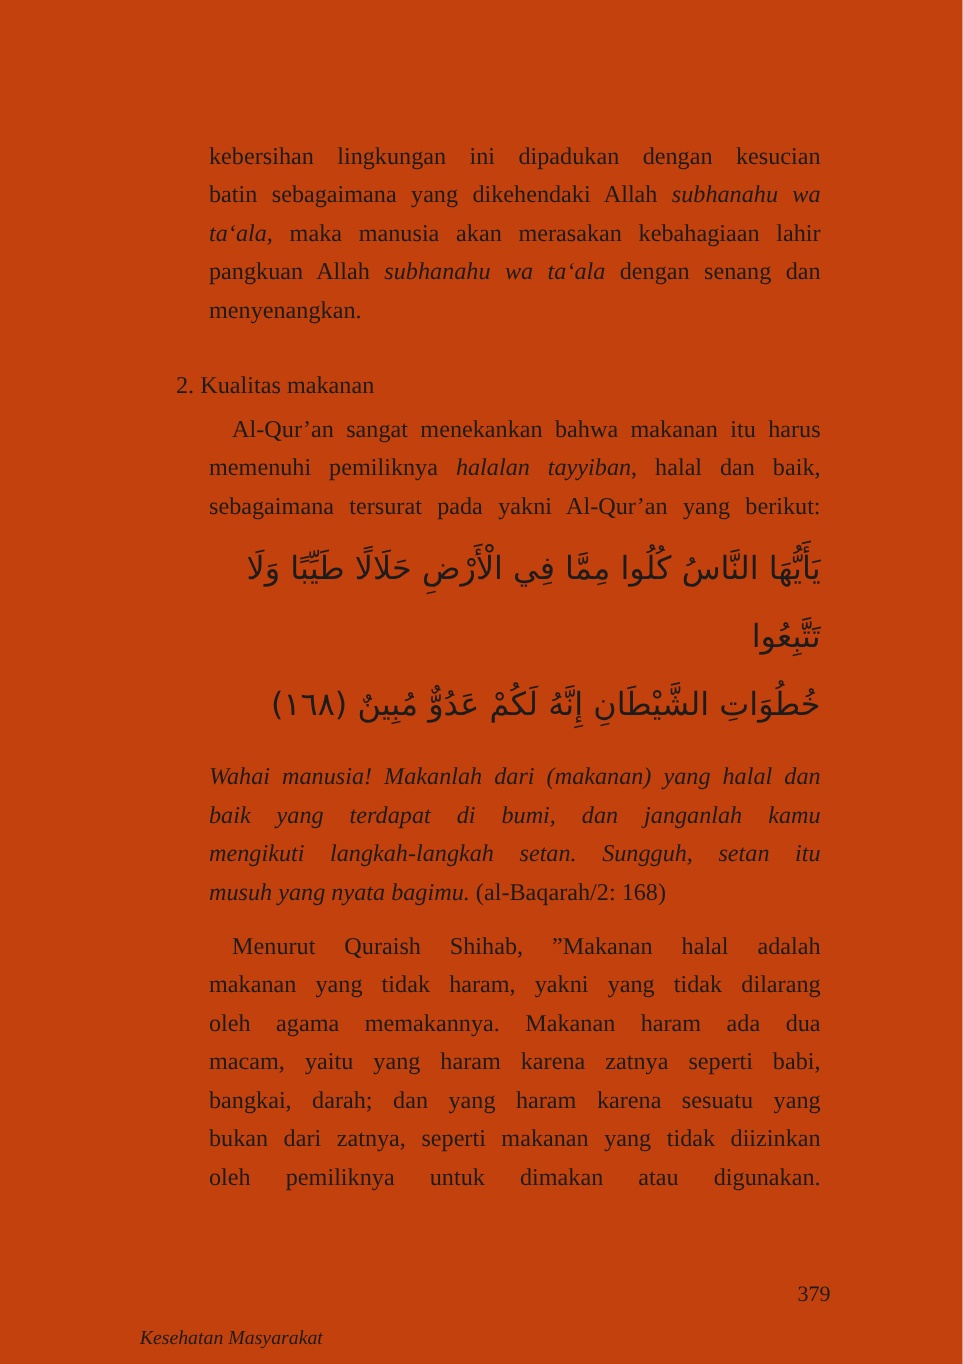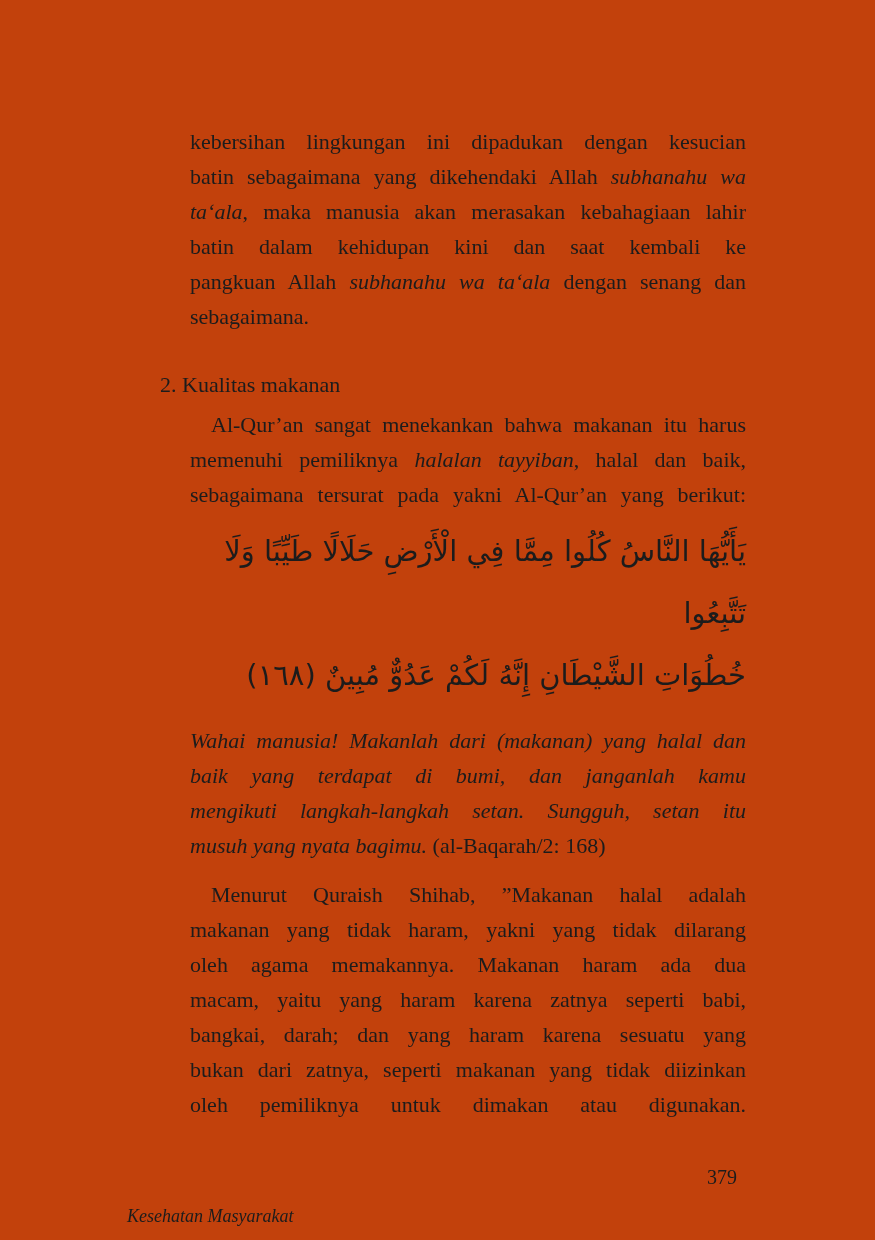--- a/index.html
+++ b/index.html
@@ -43,36 +43,35 @@
   [data-name="paragraph-quote"] { margin-top:14px; }
 
   .footer-left {
     position:absolute;
     left:127px; top:1204px;
     font-style:italic;
     font-size:18px; line-height:24px;
   }
   .footer-right {
     position:absolute;
-    right:138px; top:1164px;
+    right:120px; top:1164px;
     font-size:20px; line-height:26px;
   }
 </style>
 </head>
 <body>
 
 <div class="page" data-name="book-page">
   <div class="content" data-name="document-body">
       <div class="block paragraph" data-name="paragraph-continuation">
         <div class="line" data-name="text-line"><span data-name="text-segment">kebersihan lingkungan ini dipadukan dengan kesucian</span></div>
         <div class="line" data-name="text-line"><span data-name="text-segment">batin sebagaimana yang dikehendaki Allah </span><span data-name="italic-text-segment" class="it">subhanahu wa</span></div>
         <div class="line" data-name="text-line"><span data-name="italic-text-segment" class="it">ta‘ala</span><span data-name="text-segment">, maka manusia akan merasakan kebahagiaan lahir</span></div>
-        <div class="line" data-name="text-line"><span data-name="text-segment">batin dalam kehidupan kini dan saat kembali ke</span></div>
         <div class="line" data-name="text-line"><span data-name="text-segment">pangkuan Allah </span><span data-name="italic-text-segment" class="it">subhanahu wa ta‘ala</span><span data-name="text-segment"> dengan senang dan</span></div>
-        <div class="line last" data-name="text-line"><span data-name="text-segment">sebagaimana.</span></div>
+        <div class="line last" data-name="text-line"><span data-name="text-segment">menyenangkan.</span></div>
       </div>
       <div class="block heading" data-name="section-heading">2. Kualitas makanan</div>
       <div class="block paragraph" data-name="paragraph-intro">
         <div class="line indent" data-name="text-line"><span data-name="text-segment">Al-Qur’an sangat menekankan bahwa makanan itu harus</span></div>
         <div class="line" data-name="text-line"><span data-name="text-segment">memenuhi pemiliknya </span><span data-name="italic-text-segment" class="it">halalan tayyiban</span><span data-name="text-segment">, halal dan baik,</span></div>
         <div class="line" data-name="text-line"><span data-name="text-segment">sebagaimana tersurat pada yakni Al-Qur’an yang berikut:</span></div>
       </div>
       <div class="block arabic" data-name="quran-verse" dir="rtl" lang="ar">
         <div class="aline" data-name="arabic-verse-line">يَأَيُّهَا النَّاسُ كُلُوا مِمَّا فِي الْأَرْضِ حَلَالًا طَيِّبًا وَلَا تَتَّبِعُوا</div>
         <div class="aline" data-name="arabic-verse-line">خُطُوَاتِ الشَّيْطَانِ إِنَّهُ لَكُمْ عَدُوٌّ مُبِينٌ (١٦٨)</div>

